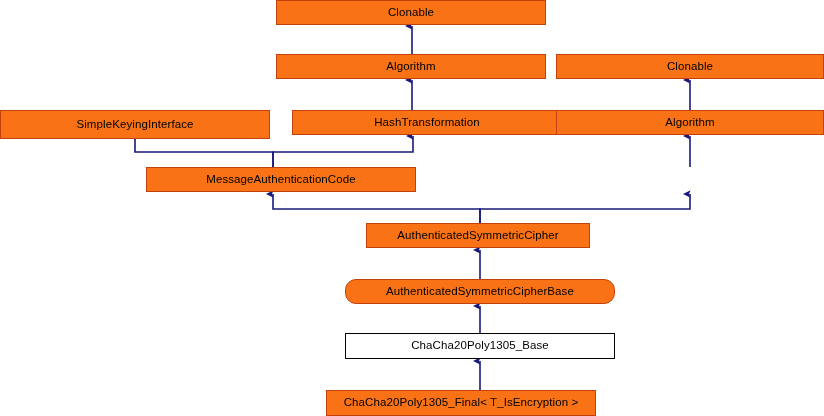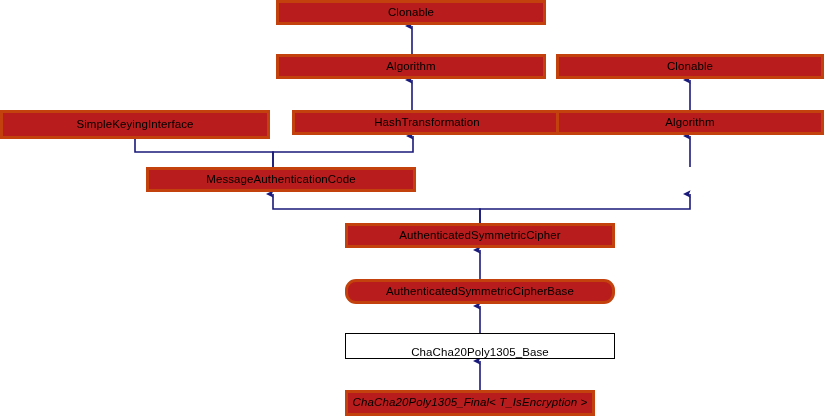--- a/index.html
+++ b/index.html
@@ -24,32 +24,31 @@
     width: 824px;
     height: 416px;
     pointer-events: none;
   }
   .node {
     position: absolute;
     box-sizing: border-box;
     display: flex;
     align-items: center;
     justify-content: center;
-    background: #b91c1c;
-    border: 3px solid #c2410c;
+    background: #f97316;
+    border: 1px solid #c2410c;
     font-size: 11.5px;
     color: #000000;
     line-height: 1;
     white-space: nowrap;
     letter-spacing: 0.1px;
   }
   .node.current {
     background: #ffffff;
     border: 1.6px solid #000000;
-    align-items: flex-end;
   }
   .node-label {
     display: block;
     padding: 0 4px;
   }
 </style>
 </head>
 <body>
 
 <div id="diagram">
@@ -108,29 +107,29 @@
 
   <div class="node" style="left:556px; top:110px; width:268px; height:25px;">
     <span class="node-label">Algorithm</span>
   </div>
 
   <div class="node" style="left:138px; top:167px; width:270px; height:25px;margin-left:8px;">
     <span class="node-label">MessageAuthenticationCode</span>
   </div>
 
 
-  <div class="node" style="left:345px; top:223px; width:270px; height:25px;">
+  <div class="node" style="left:366px; top:223px; width:224px; height:25px;">
     <span class="node-label">AuthenticatedSymmetricCipher</span>
   </div>
 
   <div class="node" style="left:345px; top:279px; width:270px; height:25px;border-radius:11px;">
     <span class="node-label">AuthenticatedSymmetricCipherBase</span>
   </div>
 
   <div class="node current" style="left:345px; top:333px; width:270px; height:26px;">
     <span class="node-label">ChaCha20Poly1305_Base</span>
   </div>
 
-  <div class="node" style="left:345px; top:390px; width:250px; height:26px;font-style:italic;">
+  <div class="node" style="left:326px; top:390px; width:270px; height:26px;">
     <span class="node-label">ChaCha20Poly1305_Final&lt; T_IsEncryption &gt;</span>
   </div>
 
 </div>
 
 </body></html>

